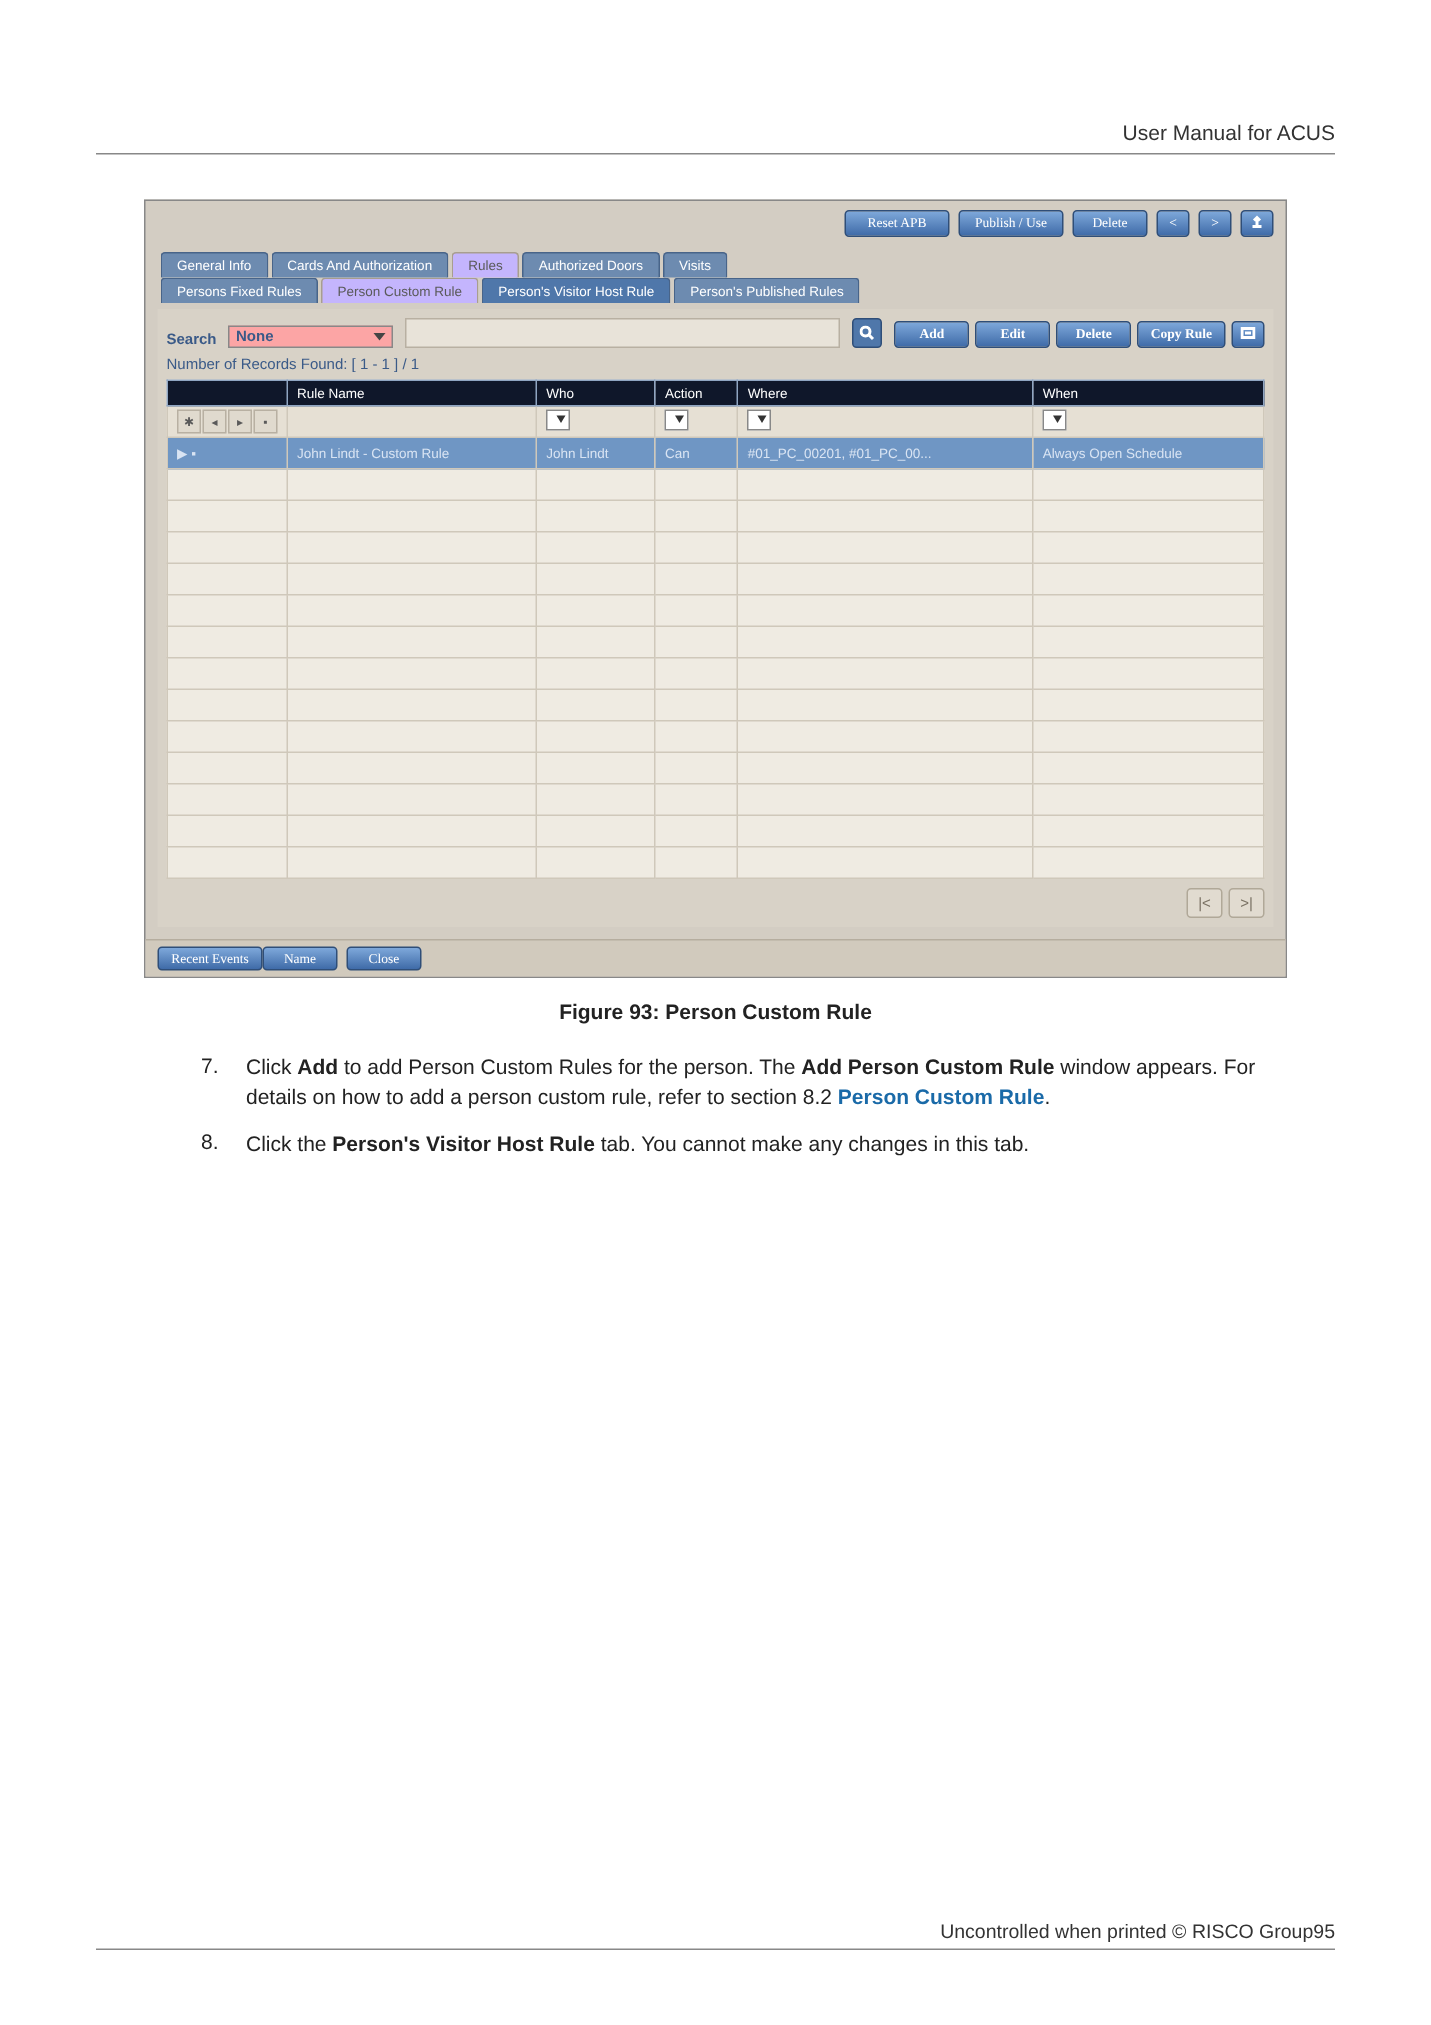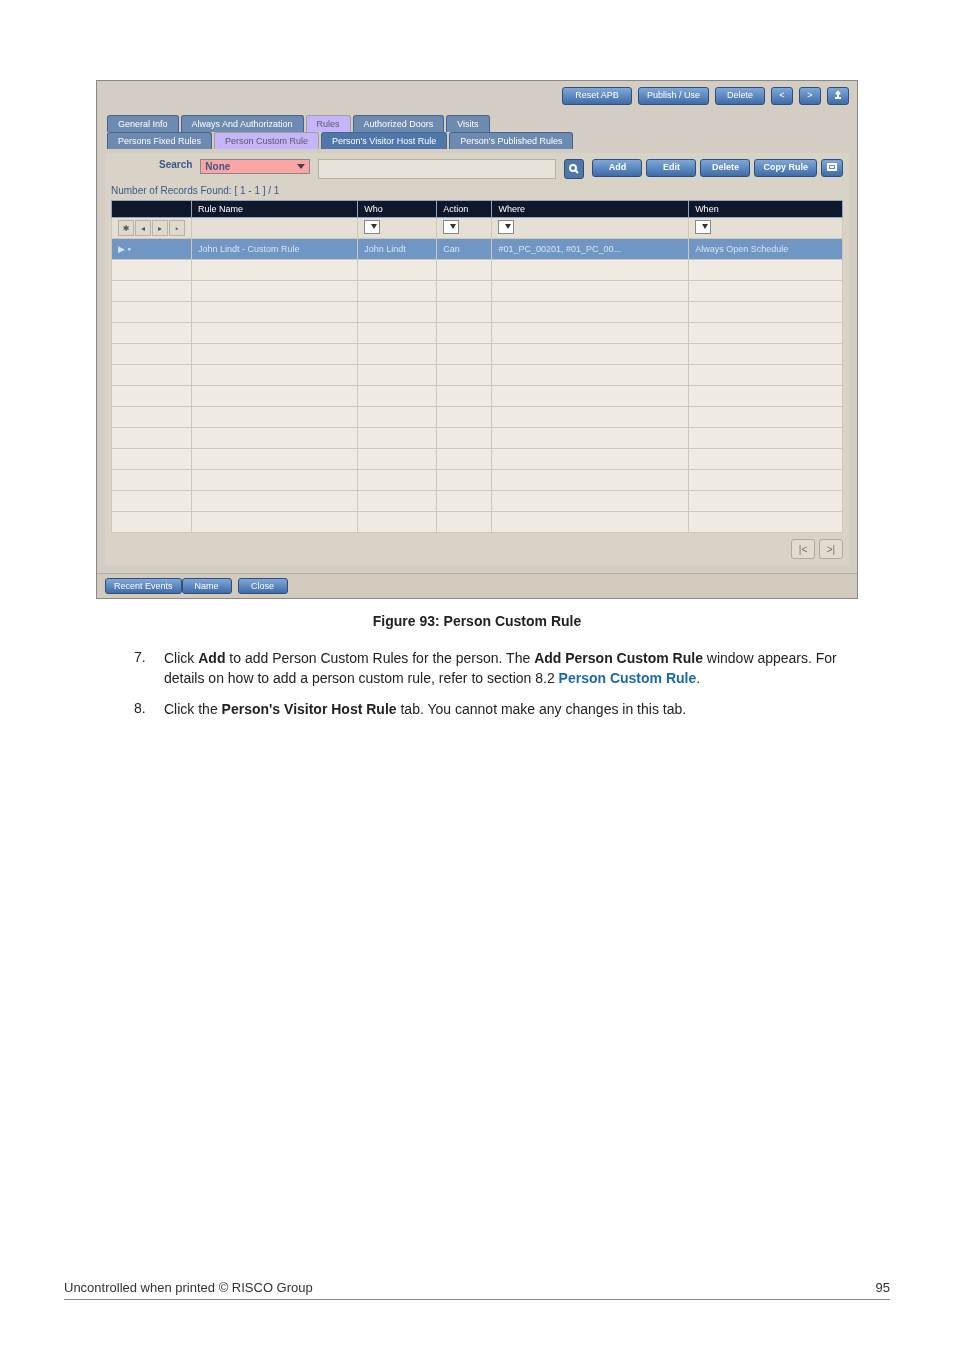--- a/index.html
+++ b/index.html
@@ -49,20 +49,21 @@
   .btn {
     background: linear-gradient(#7ea8da, #3f6ba8);
     border: 1px solid #2f4e78;
     border-radius: 3px;
     color: #fff;
     font-size: 9px;
     padding: 2px 8px;
     text-align: center;
     min-width: 50px;
     box-sizing: border-box;
+    font-family: Liberation Serif, serif;
   }
   .btn.small { min-width: 22px; padding: 2px 4px; }
   .btn.wide  { min-width: 70px; }
   .tabs-row {
     display: flex;
     gap: 2px;
     padding: 4px 10px 0 10px;
     font-size: 9px;
   }
   .tab {
@@ -82,25 +83,24 @@
     font-size: 9px;
   }
   .panel {
     background: #d8d2c7;
     margin: 4px 8px 8px 8px;
     padding: 6px;
     font-size: 10px;
   }
   .search-row {
     display: flex;
-    align-items: flex-start;
+    align-items: flex-end;
     gap: 8px;
     color: #3a5a88;
     font-weight: bold;
-    margin-left: 48px;
   }
   .dropdown {
     background: #fca5a5;
     border: 1px solid #888;
     font-size: 10px;
     padding: 1px 4px;
     width: 100px;
     display: inline-flex;
     justify-content: space-between;
     align-items: center;
@@ -209,51 +209,54 @@
   .body-text li { display: flex; margin-bottom: 12px; }
   .body-text .num { width: 30px; flex: 0 0 30px; }
   .body-text .txt { flex: 1; line-height: 1.4; }
   .link { color: #1a6aa8; font-weight: bold; }
   .footer {
     position: absolute;
     bottom: 50px;
     left: 64px;
     right: 64px;
     display: flex;
-    justify-content: space-between;
+    justify-content: flex-end;
     font-size: 13px;
     color: #333;
     border-bottom: 1px solid #888;
     padding-bottom: 4px;
   }
   .svg-ico { width: 10px; height: 10px; stroke: #fff; fill: none; stroke-width: 2; }
   .chev-dn { width:0;height:0;border-left:4px solid transparent;border-right:4px solid transparent;border-top:5px solid #444; }
 </style>
 </head>
 <body>
 
 <div class="page">
+  <div class="header-area">
+    <span>User Manual for ACUS</span>
+  </div>
 
   <div class="screenshot">
     <div class="top-actions">
       <span class="btn wide">Reset APB</span>
       <span class="btn wide">Publish / Use</span>
       <span class="btn">Delete</span>
       <span class="btn small">&lt;</span>
       <span class="btn small">&gt;</span>
       <span class="btn small">
         <svg class="svg-ico" viewBox="0 0 10 10">
             <path d="M2 8h6M5 2v5M3 4l2-2 2 2"></path>
           </svg>
       </span>
     </div>
 
     <div class="tabs-row">
       <span class="tab">General Info</span>
-      <span class="tab">Always And Authorization</span>
+      <span class="tab">Cards And Authorization</span>
       <span class="tab sel">Rules</span>
       <span class="tab">Authorized Doors</span>
       <span class="tab">Visits</span>
     </div>
     <div class="subtabs-row">
       <span class="tab">Persons Fixed Rules</span>
       <span class="tab sel">Person Custom Rule</span>
       <span class="tab selblue">Person's Visitor Host Rule</span>
       <span class="tab">Person's Published Rules</span>
     </div>

